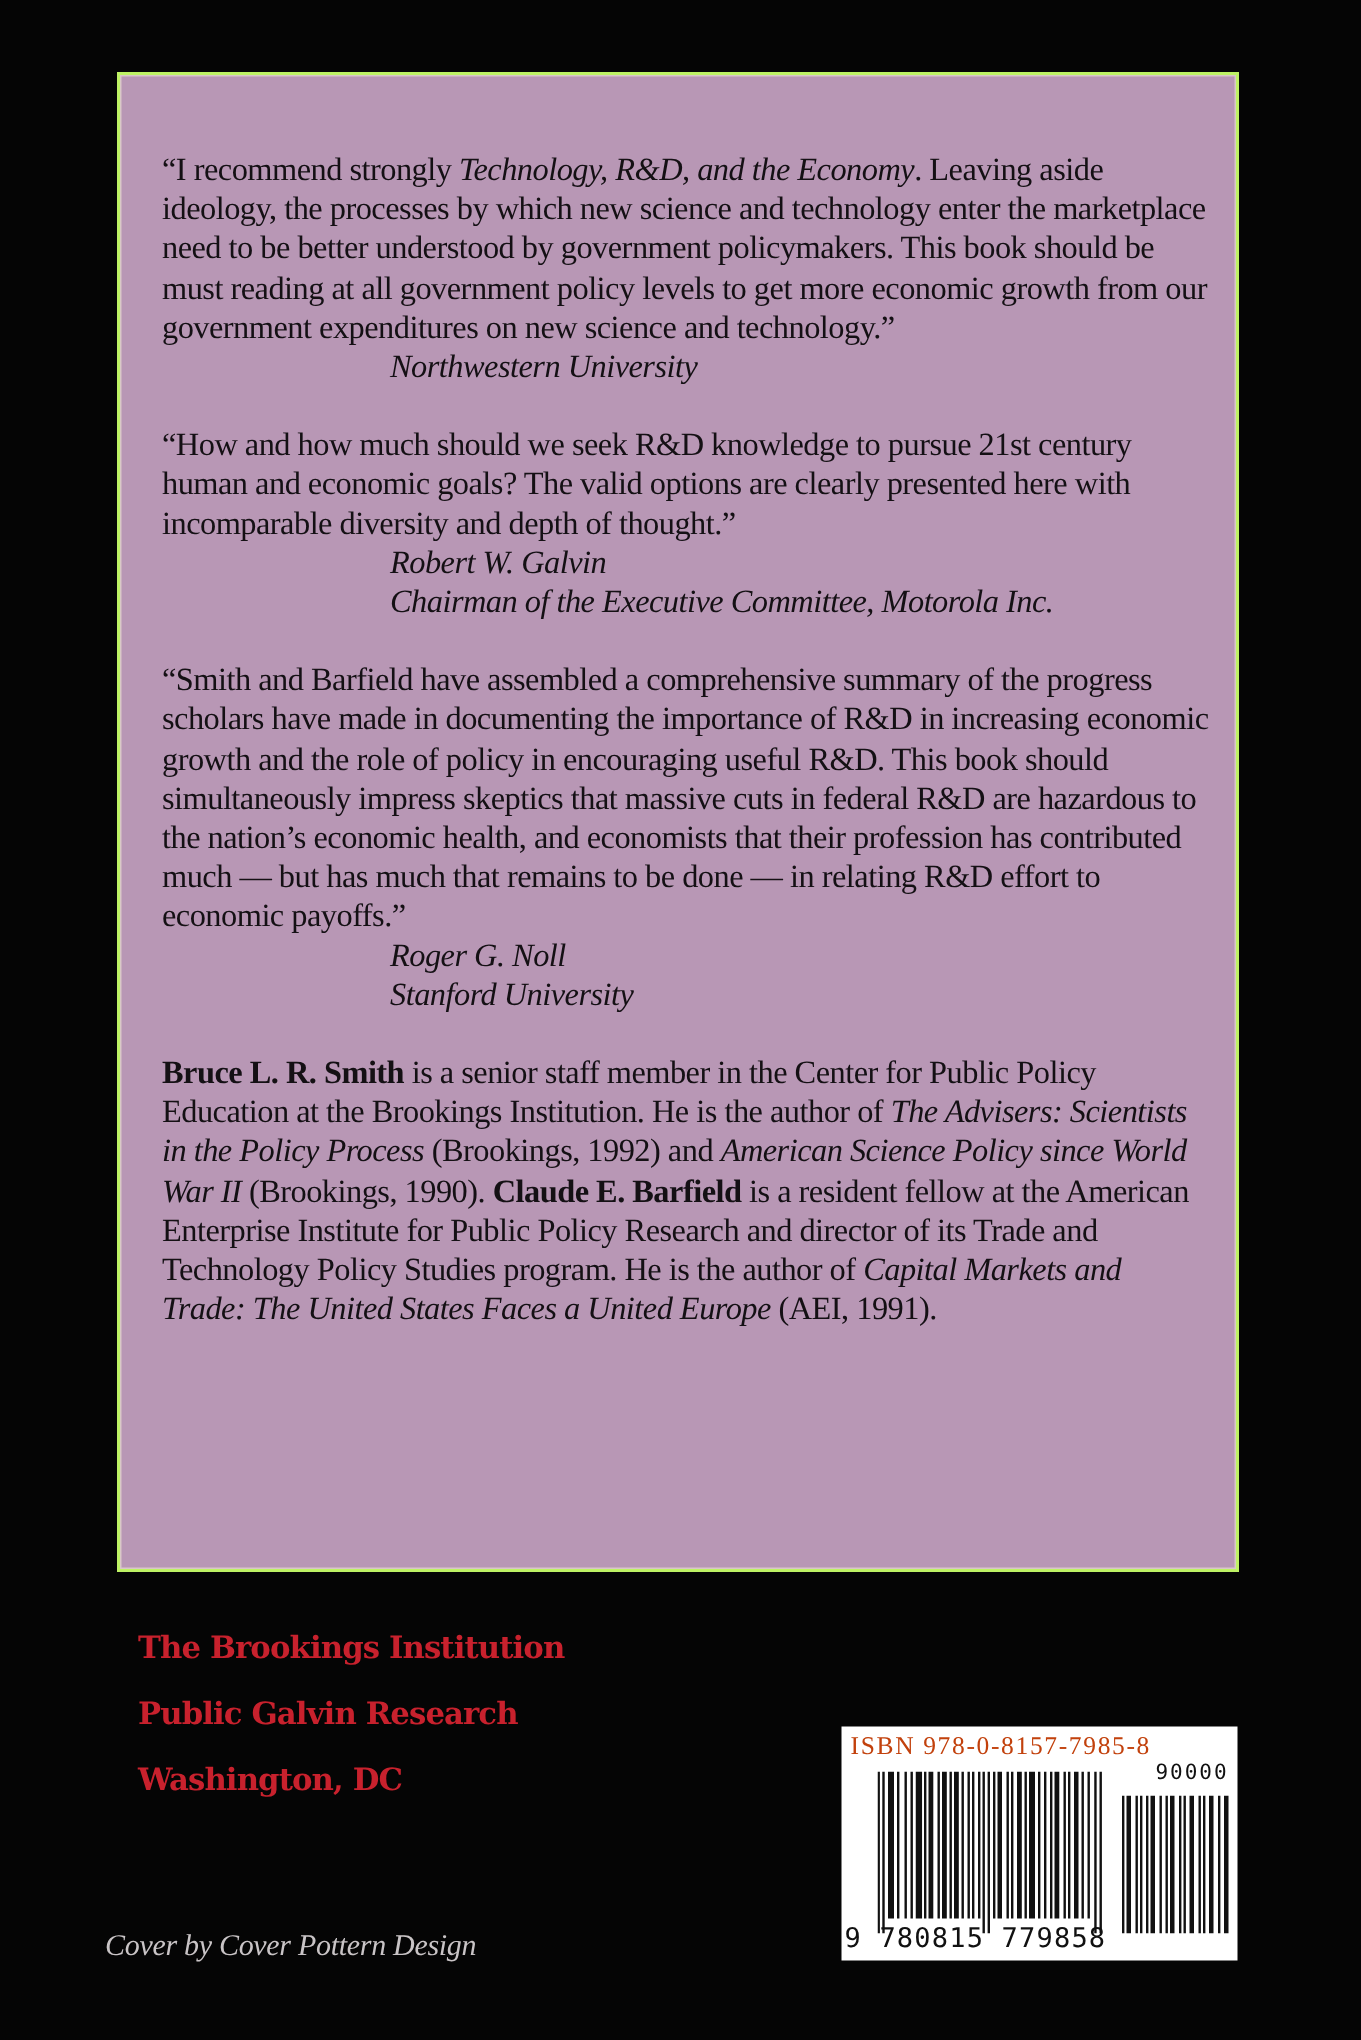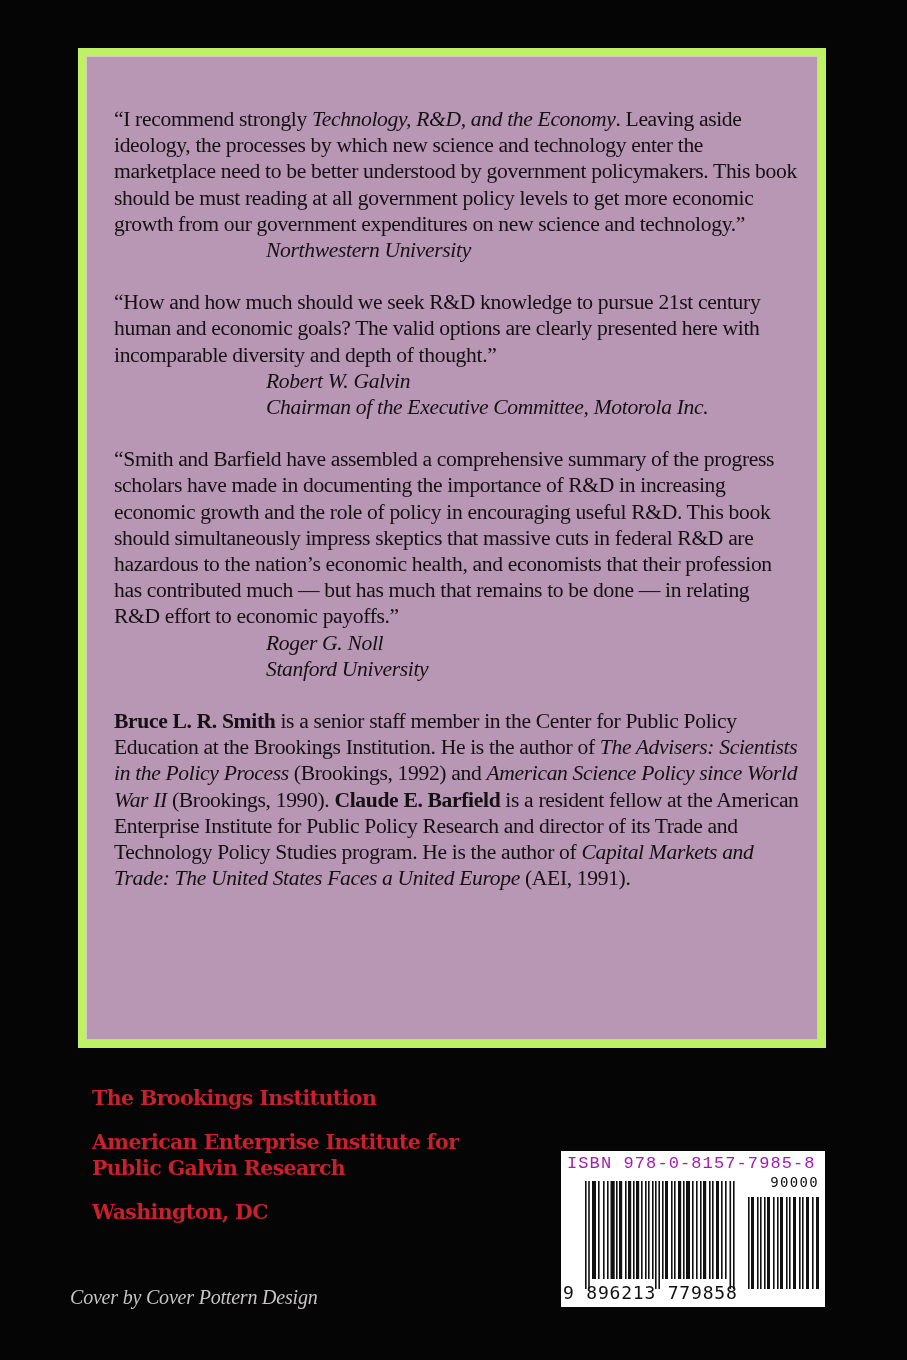--- a/index.html
+++ b/index.html
@@ -9,21 +9,21 @@
       position: relative;
       overflow: hidden;
       font-family: "Liberation Serif", "DejaVu Serif", serif;
     }
     .panel {
       position: absolute;
       left: 78px; top: 48px;
       width: 748px; height: 1000px;
       box-sizing: border-box;
       background: #b897b5;
-      border: 8px solid #bef264;
+      border: 2px solid #bef264;
       box-shadow: inset 0 0 0 1px #d9c8c8;
     }
     .panel-inner {
       position: absolute;
       left: 28px; top: 50px; right: 18px;
       color: #141014;
       font-size: 21.6px;
       line-height: 26.2px;
       letter-spacing: -0.35px;
     }
@@ -63,24 +63,24 @@
 
     .barcode-box {
       position: absolute;
       left: 561px; top: 1151px;
       width: 264px; height: 156px;
       background: #ffffff;
     }
     .isbn-text {
       position: absolute;
       left: 6px; top: 3px;
-      font-family: Liberation Mono, monospace;
+      font-family: Liberation Serif, serif;
       font-size: 17px;
       letter-spacing: 1.1px;
-      color: #a21caf;
+      color: #c2410c;
       white-space: nowrap;
     }
     .addon-text {
       position: absolute;
       right: 6px; top: 23px;
       font-family: "DejaVu Sans Mono", "Liberation Mono", monospace;
       font-size: 14px;
       letter-spacing: 1.3px;
       color: #111;
     }
@@ -128,21 +128,20 @@
       <p class="attrib">Stanford University</p>
     </div>
 
     <p class="bio"><b>Bruce L. R. Smith</b><span> is a senior staff member in the Center for Public Policy Education at the Brookings Institution. He is the author of </span><i>The Advisers: Scientists in the Policy Process</i><span> (Brookings, 1992) and </span><i>American Science Policy since World War II</i><span> (Brookings, 1990). </span><b>Claude E. Barfield</b><span> is a resident fellow at the American Enterprise Institute for Public Policy Research and director of its Trade and Technology Policy Studies program. He is the author of </span><i>Capital Markets and Trade: The United States Faces a United Europe</i><span> (AEI, 1991).</span></p>
   </div>
 </div>
 
 <div class="publishers">
   <p class="pub-line">The Brookings Institution</p>
   <div class="pub-gap"></div>
-  <p class="pub-line">American Enterprise Institute for</p>
   <p class="pub-line">Public Galvin Research</p>
   <div class="pub-gap"></div>
   <p class="pub-line">Washington, DC</p>
 </div>
 
 <div class="credit">Cover by Cover Pottern Design</div>
 
 <div class="barcode-box">
   <div class="isbn-text">ISBN 978-0-8157-7985-8</div>
   <div class="addon-text">90000</div>
@@ -205,14 +204,14 @@
         <rect x="41" y="0" width="1.6" height="92"></rect>
         <rect x="45" y="0" width="3" height="92"></rect>
         <rect x="51" y="0" width="1.6" height="92"></rect>
         <rect x="54" y="0" width="1.6" height="92"></rect>
         <rect x="58" y="0" width="3" height="92"></rect>
         <rect x="64" y="0" width="1.6" height="92"></rect>
         <rect x="68" y="0" width="3" height="92"></rect>
       </g>
     </svg>
   </div>
-  <div class="digits-text">9 896213 779858</div>
+  <div class="digits-text">9 780815 779858</div>
 </div>
 
 </body></html>

